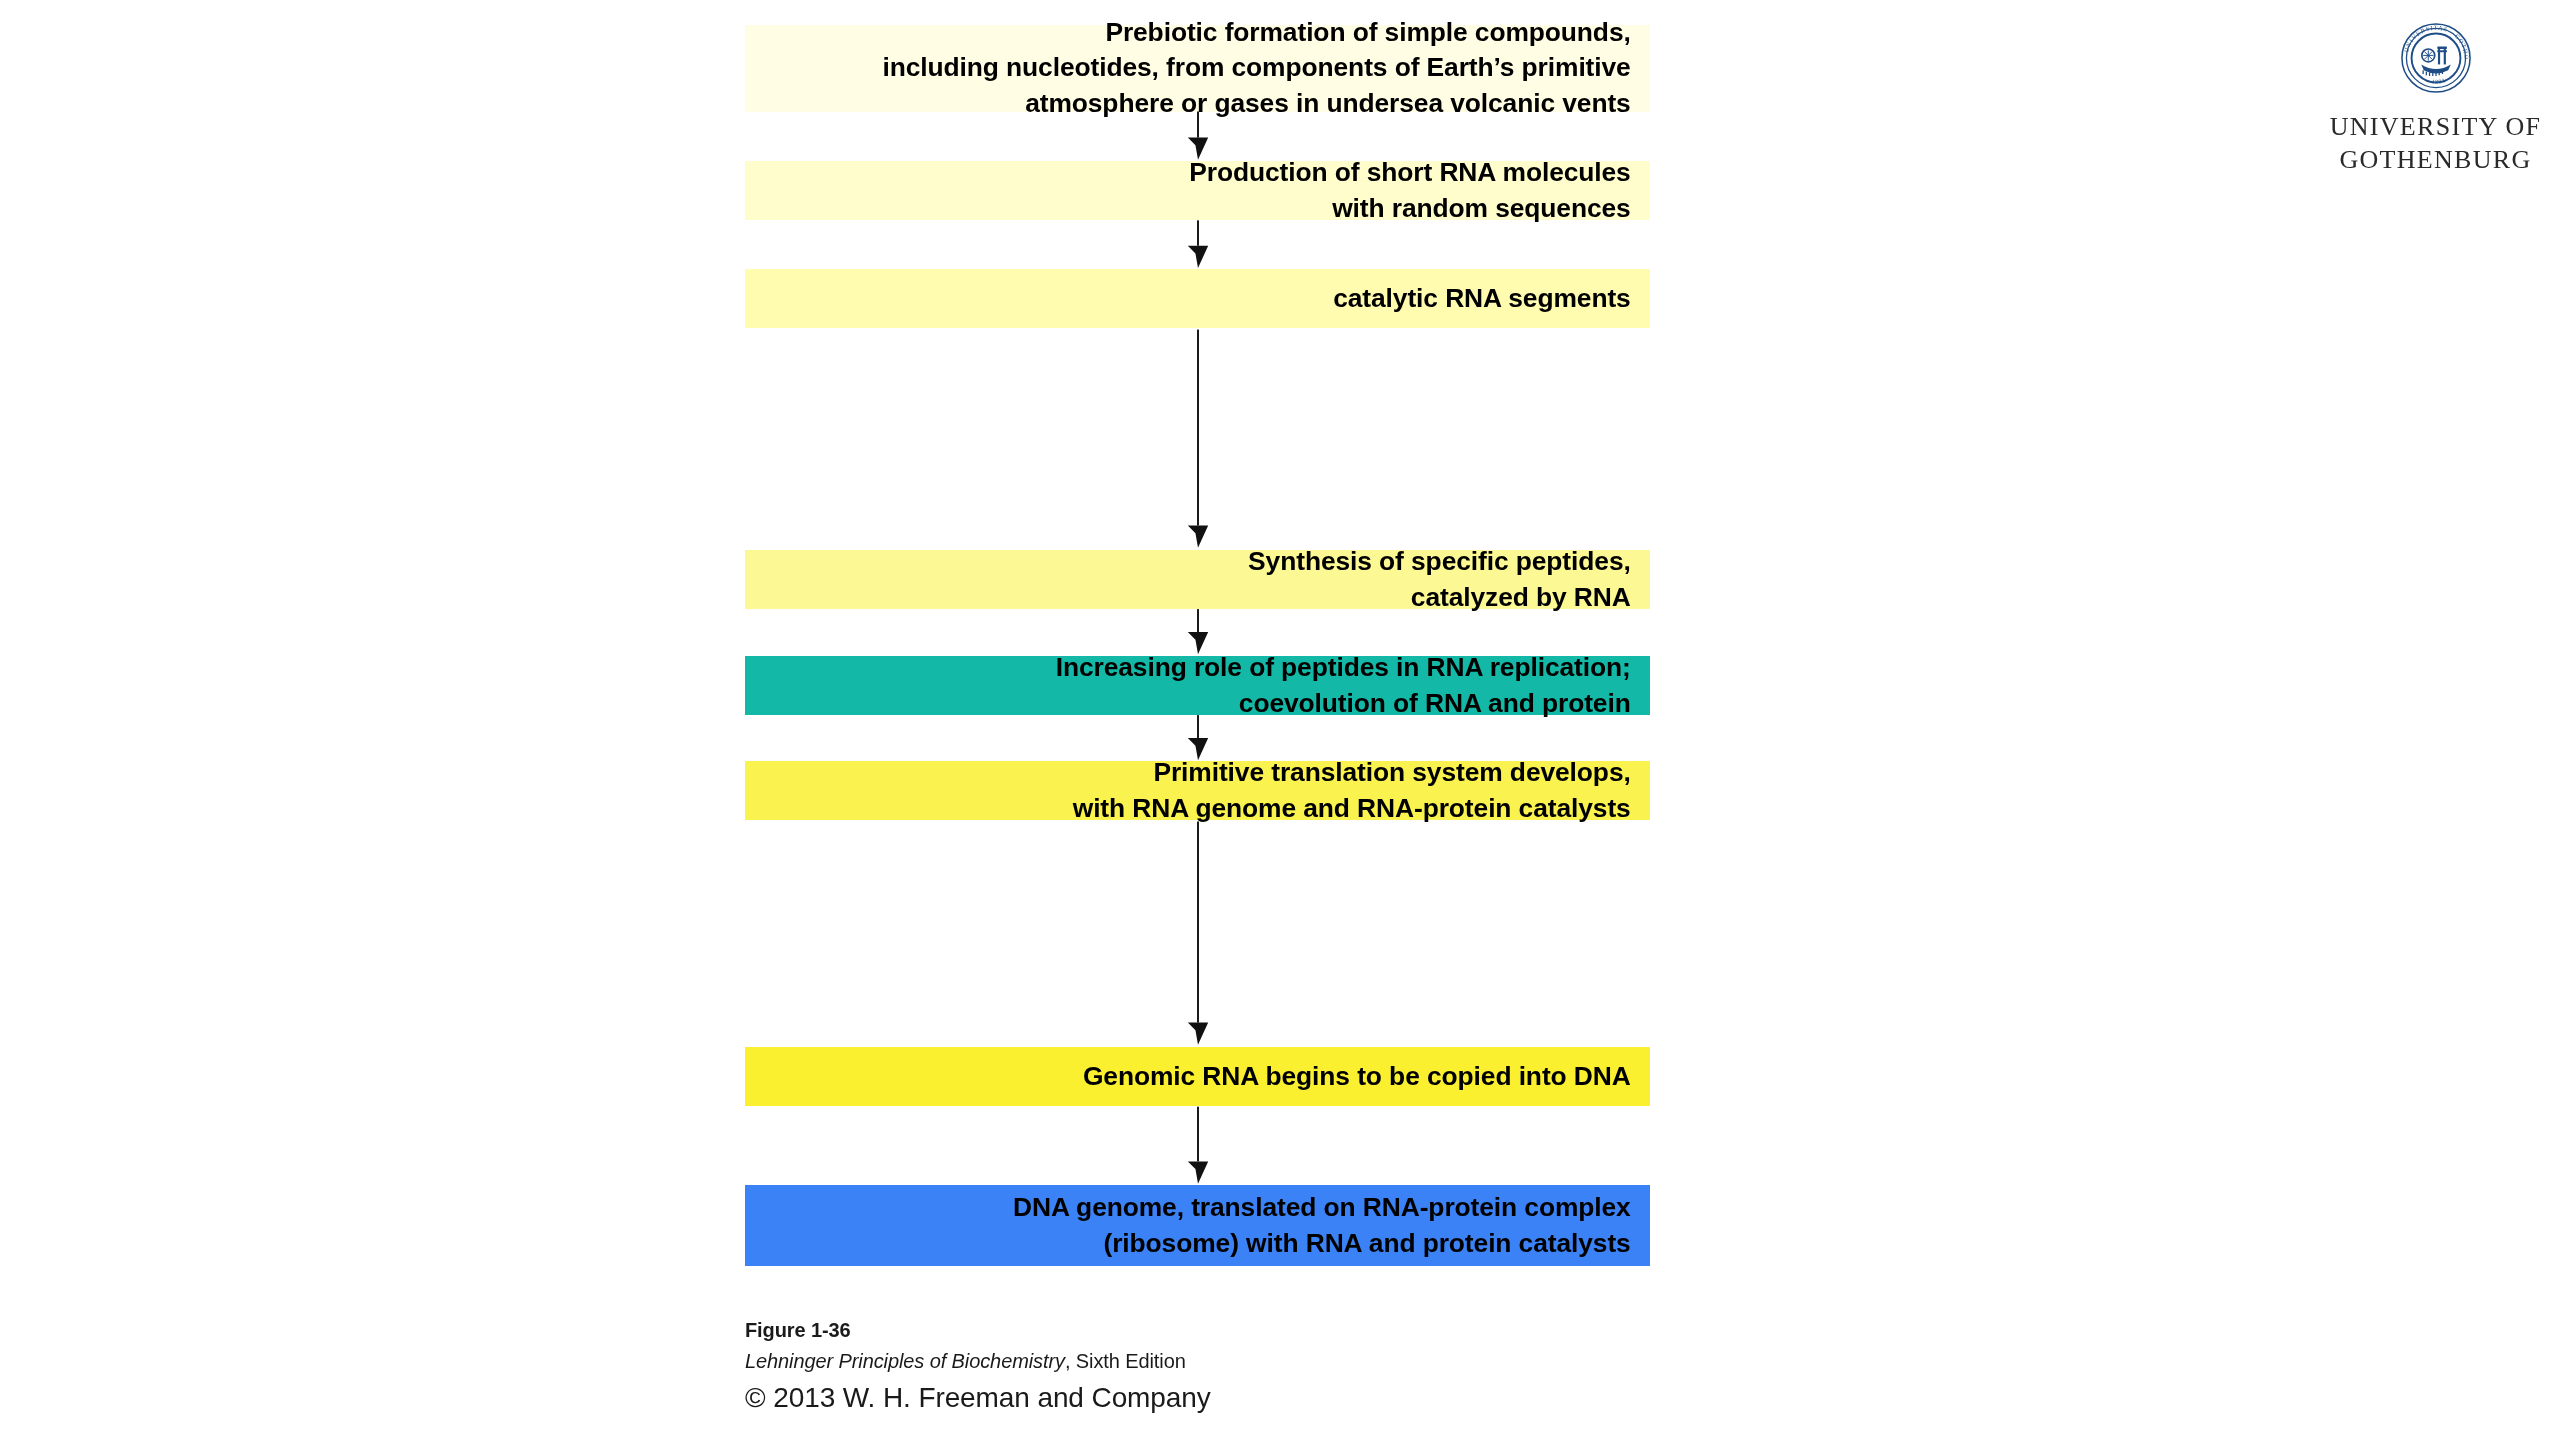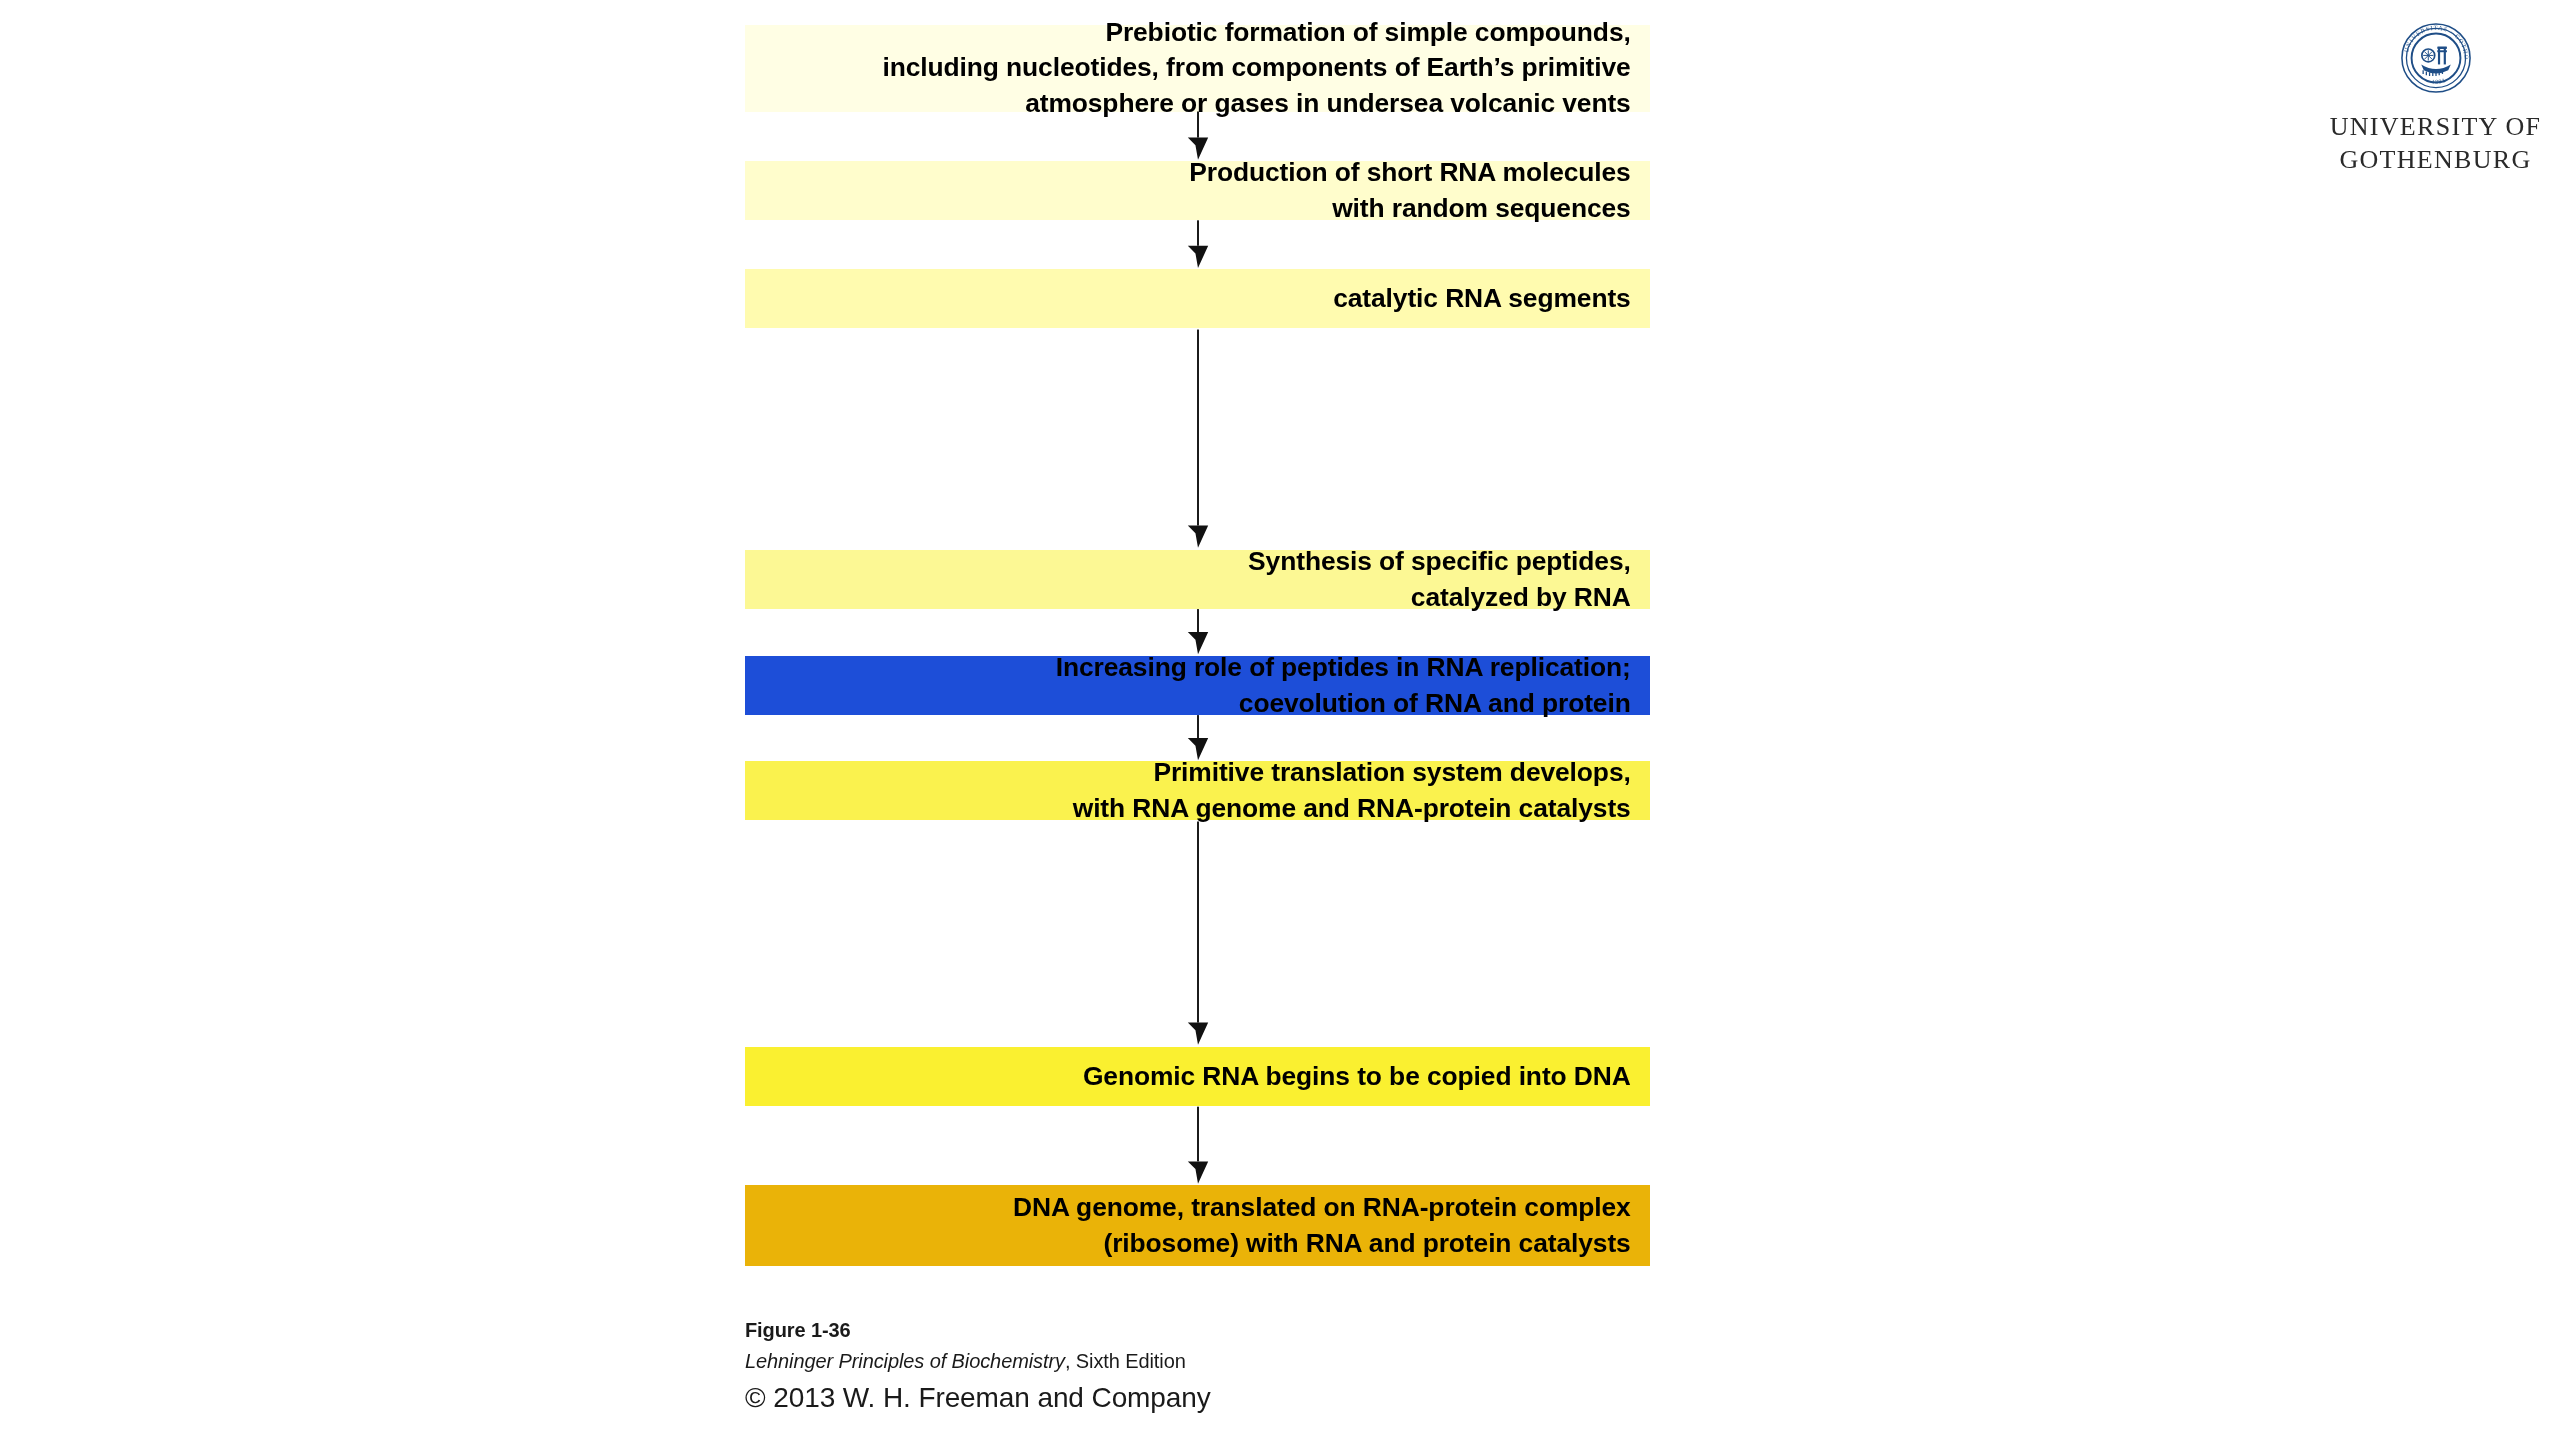--- a/index.html
+++ b/index.html
@@ -184,21 +184,21 @@
         <span class="line">Synthesis of specific peptides,</span>
         <span class="line">catalyzed by RNA</span>
       </div>
     </div>
     <div class="connector" style="position: absolute; left: 0px; top: 609px; height: 46px;">
       <svg width="28" height="46" viewBox="0 0 44 72">
         <rect x="20.5" y="0" width="3" height="36" fill="#111111"></rect>
         <path d="M6 36 L38 36 L22 71 L18 48 Z" fill="#111111"></path>
       </svg>
     </div>
-    <div class="flow-box" style="position: absolute; left: 0px; top: 656px; height: 59px; background: #1d4ed8;">
+    <div class="flow-box" style="position: absolute; left: 0px; top: 656px; height: 59px; background: #14b8a6;">
       <div class="box-text">
         <span class="line">Increasing role of peptides in RNA replication;</span>
         <span class="line">coevolution of RNA and protein</span>
       </div>
     </div>
     <div class="connector" style="position: absolute; left: 0px; top: 715px; height: 46px;">
       <svg width="28" height="46" viewBox="0 0 44 72">
         <rect x="20.5" y="0" width="3" height="36" fill="#111111"></rect>
         <path d="M6 36 L38 36 L22 71 L18 48 Z" fill="#111111"></path>
       </svg>
@@ -219,21 +219,21 @@
       <div class="box-text">
         <span class="line">Genomic RNA begins to be copied into DNA</span>
       </div>
     </div>
     <div class="connector" style="position: absolute; left: 0px; top: 1106px; height: 79px;">
       <svg width="28" height="79" viewBox="0 0 44 122">
         <rect x="20.5" y="0" width="3" height="86" fill="#111111"></rect>
         <path d="M6 86 L38 86 L22 121 L18 98 Z" fill="#111111"></path>
       </svg>
     </div>
-    <div class="flow-box" style="position: absolute; left: 0px; top: 1185px; height: 81px; background: #eab308;">
+    <div class="flow-box" style="position: absolute; left: 0px; top: 1185px; height: 81px; background: #3b82f6;">
       <div class="box-text">
         <span class="line">DNA genome, translated on RNA-protein complex</span>
         <span class="line">(ribosome) with RNA and protein catalysts</span>
       </div>
     </div>
   </div>
 
 <div id="caption">
   <div class="cap-figure">Figure 1-36</div>
   <div class="cap-book"><span class="ital">Lehninger Principles of Biochemistry</span><span>, Sixth Edition</span></div>

